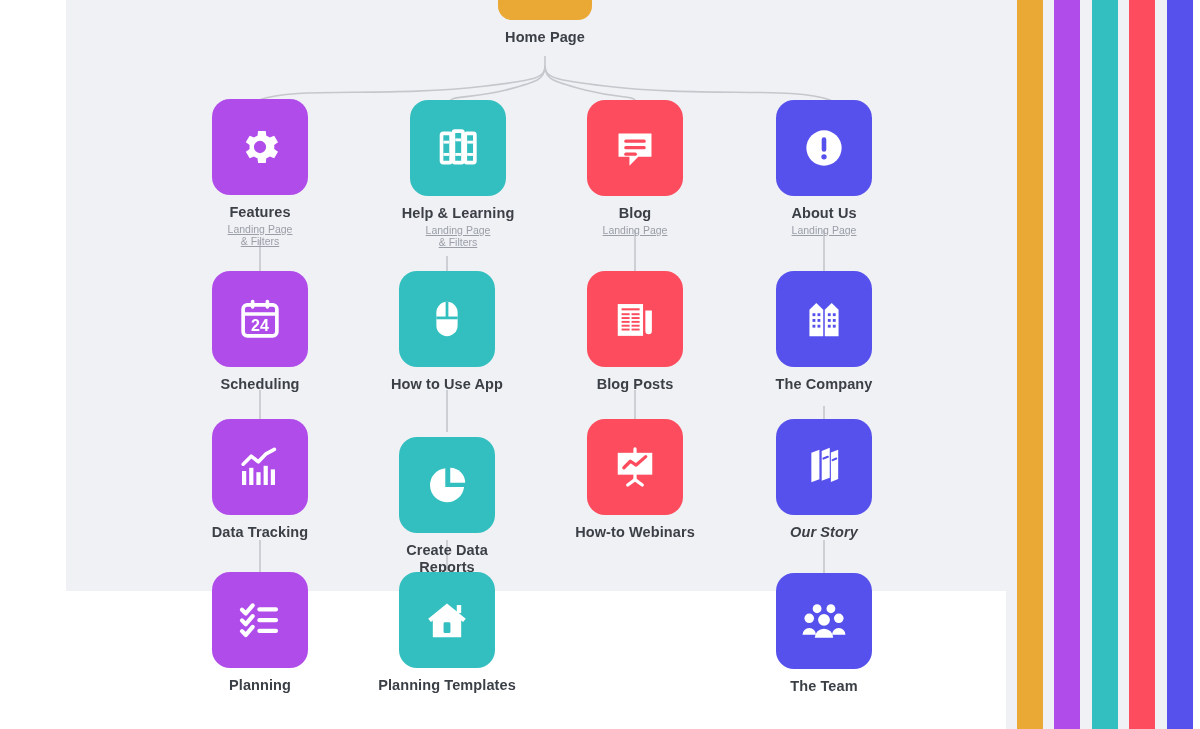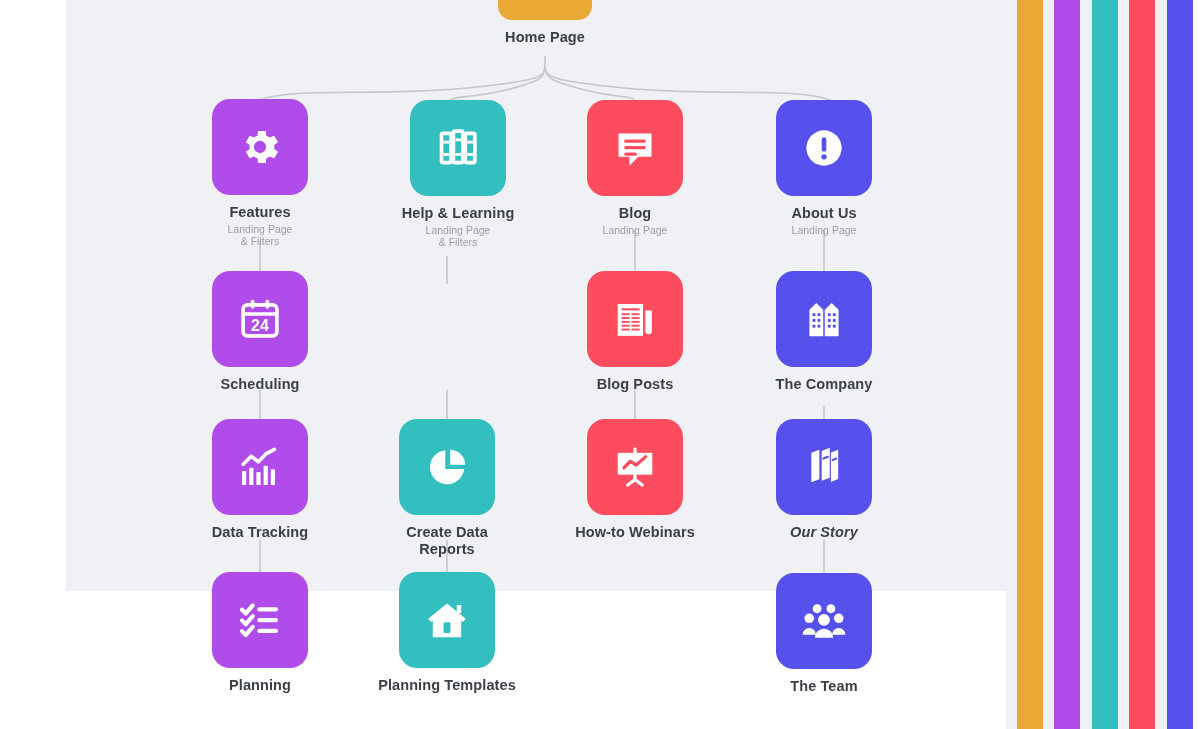--- a/index.html
+++ b/index.html
@@ -46,20 +46,21 @@
     color: #3b3f46;
     line-height: 1.16;
     letter-spacing: .1px;
   }
   .node-sub {
     margin-top: 2px;
     font-size: 10.5px;
     font-weight: 400;
     color: #9a9ea7;
     line-height: 1.2;
+    text-decoration: underline;
   }
 
   
   #home-node .tile { width: 94px; height: 60px; border-radius: 14px 14px 14px 14px; }
 
   svg.links {
     position: absolute; left: 0; top: 0;
     width: 940px; height: 729px;
     pointer-events: none;
   }
@@ -181,22 +182,32 @@
             <rect x="16.8" y="8.2" width="3" height="1.5"></rect>
             <rect x="16.8" y="14.6" width="3" height="1.5"></rect>
           </g>
         </svg>
       </div>
       <div class="node-label" style="white-space:pre-line">Help &amp; Learning</div>
       <div class="node-sub" style="white-space:pre-line">Landing Page
 &amp; Filters</div>
     </div>
 
-
-    <div class="node" style="left:311px; top:419px;">
+    <div class="node" style="left:311px; top:271px;">
+      <div class="tile" style="background:#33bfbf;">
+        <svg width="44" height="46" viewBox="0 0 24 24">
+          <rect x="6.2" y="2.6" width="11.6" height="18.8" rx="5.8" fill="#ffffff"></rect>
+          <line x1="12" y1="2.6" x2="12" y2="11.4" stroke="#33bfbf" stroke-width="1.5"></line>
+          <line x1="6.2" y1="11.4" x2="17.8" y2="11.4" stroke="#33bfbf" stroke-width="1.5"></line>
+        </svg>
+      </div>
+      <div class="node-label" style="white-space:pre-line">How to Use App</div>
+    </div>
+
+    <div class="node" style="left:311px; top:437px;">
       <div class="tile" style="background:#33bfbf;">
         <svg width="46" height="46" viewBox="0 0 24 24">
           <path fill="#ffffff" d="M11.1 3.2A8.9 8.9 0 1 0 20.9 13H11.1z"></path>
           <path fill="#ffffff" d="M13.1 3.2V11h7.8a7.9 7.9 0 0 0-7.8-7.8z" transform="translate(0.6,-0.2)"></path>
         </svg>
       </div>
       <div class="node-label" style="white-space:pre-line">Create Data Reports</div>
     </div>
 
     <div class="node" style="left:311px; top:572px;">

